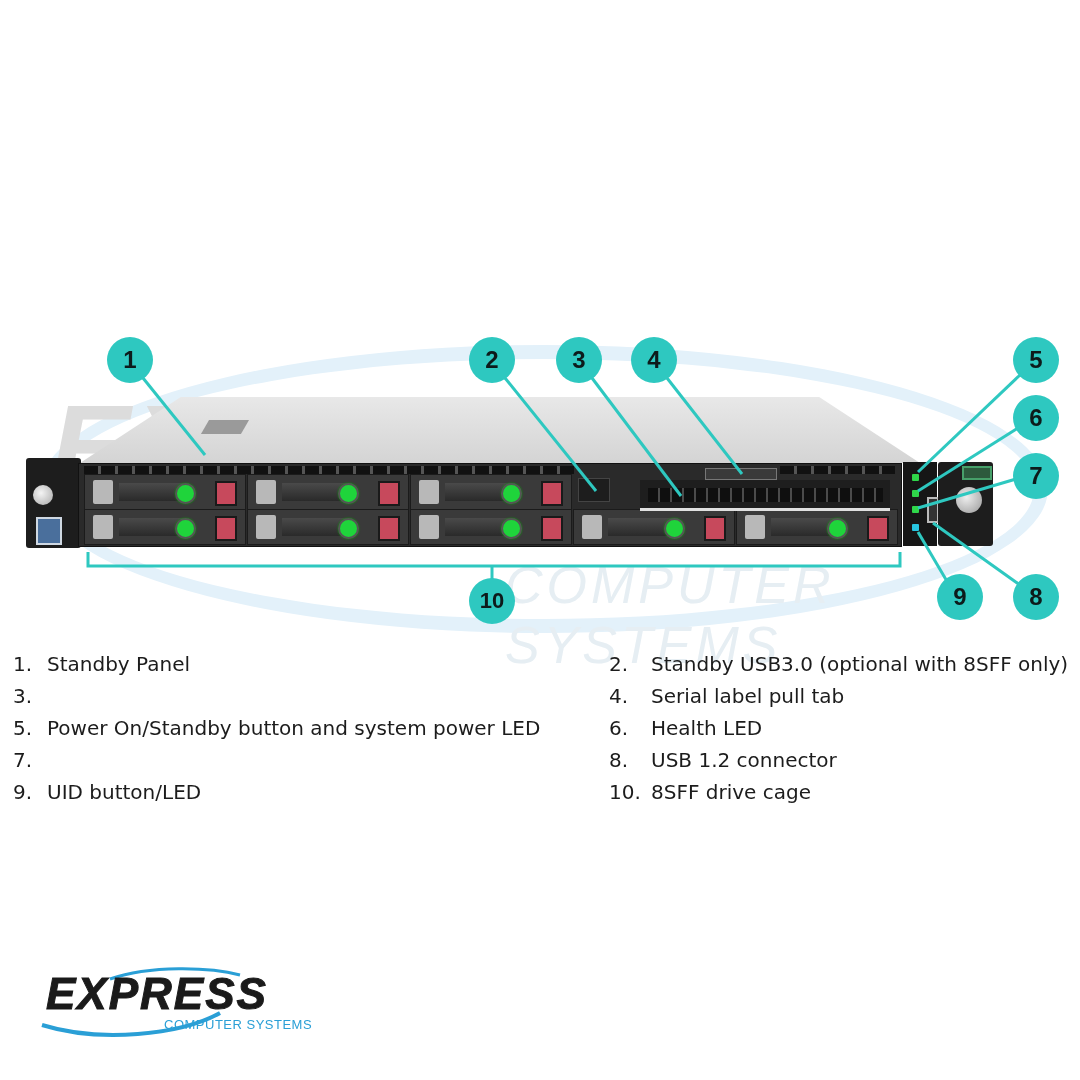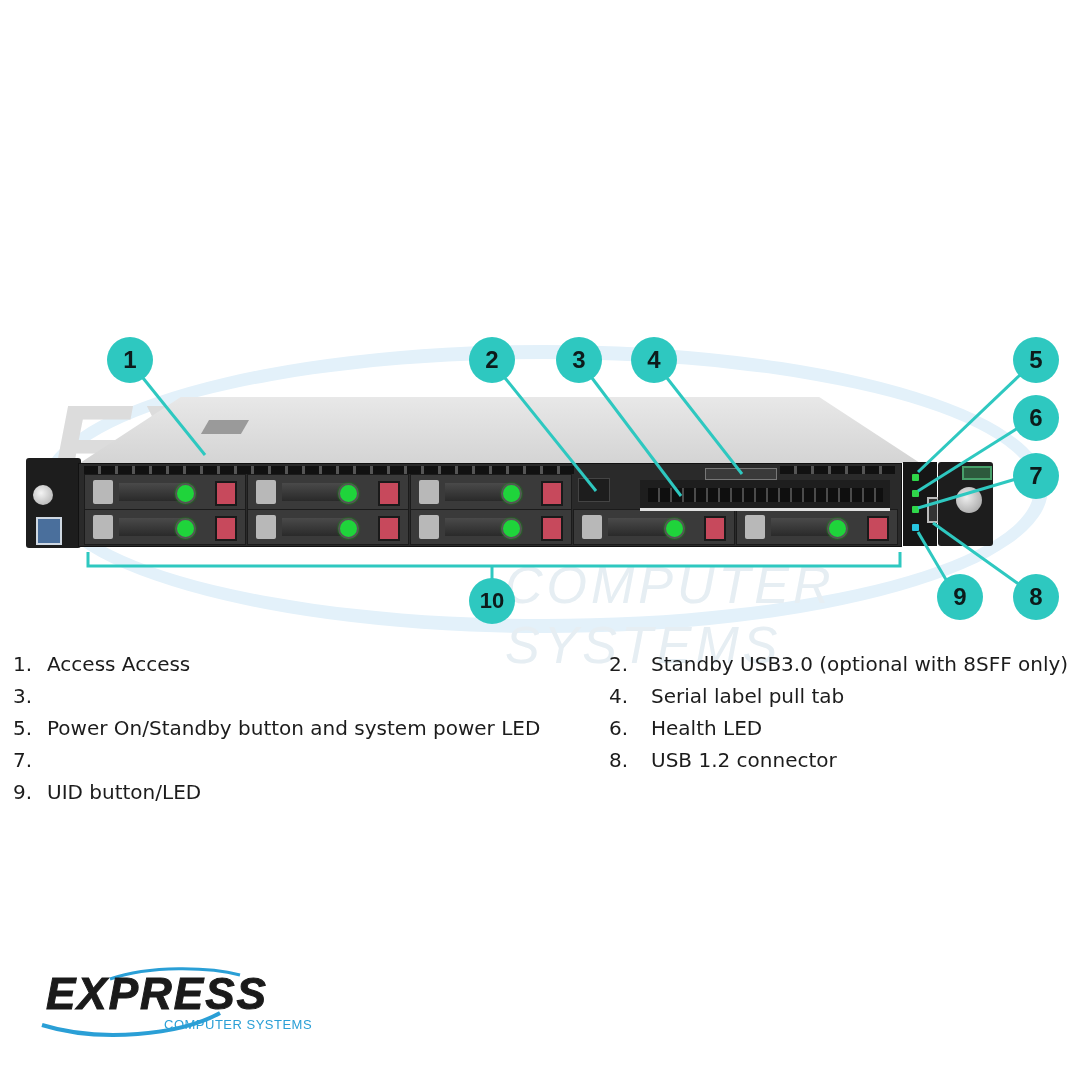--- a/index.html
+++ b/index.html
@@ -152,21 +152,21 @@
 <div class="callout" style="left:1013px;top:337px;">5</div>
 <div class="callout" style="left:1013px;top:395px;">6</div>
 <div class="callout" style="left:1013px;top:453px;">7</div>
 <div class="callout" style="left:1013px;top:574px;">8</div>
 <div class="callout" style="left:937px;top:574px;">9</div>
 <div class="callout" style="left:469px;top:578px;font-size:22px;">10</div>
 
 <div class="legend" style="left:13px;top:648px;">
   <div class="legend-item">
       <span class="legend-num">1.</span>
-      <span>Access Access</span>
+      <span>Standby Panel</span>
     </div>
   <div class="legend-item">
       <span class="legend-num">3.</span>
     </div>
   <div class="legend-item">
       <span class="legend-num">5.</span>
       <span>Power On/Standby button and system power LED</span>
     </div>
   <div class="legend-item">
       <span class="legend-num">7.</span>
@@ -185,20 +185,24 @@
       <span class="legend-num">4.</span>
       <span>Serial label pull tab</span>
     </div>
   <div class="legend-item">
       <span class="legend-num">6.</span>
       <span>Health LED</span>
     </div>
   <div class="legend-item">
       <span class="legend-num">8.</span>
       <span>USB 1.2 connector</span>
+    </div>
+  <div class="legend-item">
+      <span class="legend-num">10.</span>
+      <span>8SFF drive cage</span>
     </div>
 </div>
 
 <div class="logo">
   <svg class="logo-swoosh" width="300" height="75">
     <path d="M2 60 C 60 78, 140 70, 180 48" stroke="#2a9fd6" stroke-width="4" fill="none"></path>
     <path d="M70 14 C 110 0, 170 2, 200 10" stroke="#2a9fd6" stroke-width="3" fill="none"></path>
   </svg>
   <div class="logo-word">EXPRESS</div>
   <div class="logo-sub">COMPUTER SYSTEMS</div>

